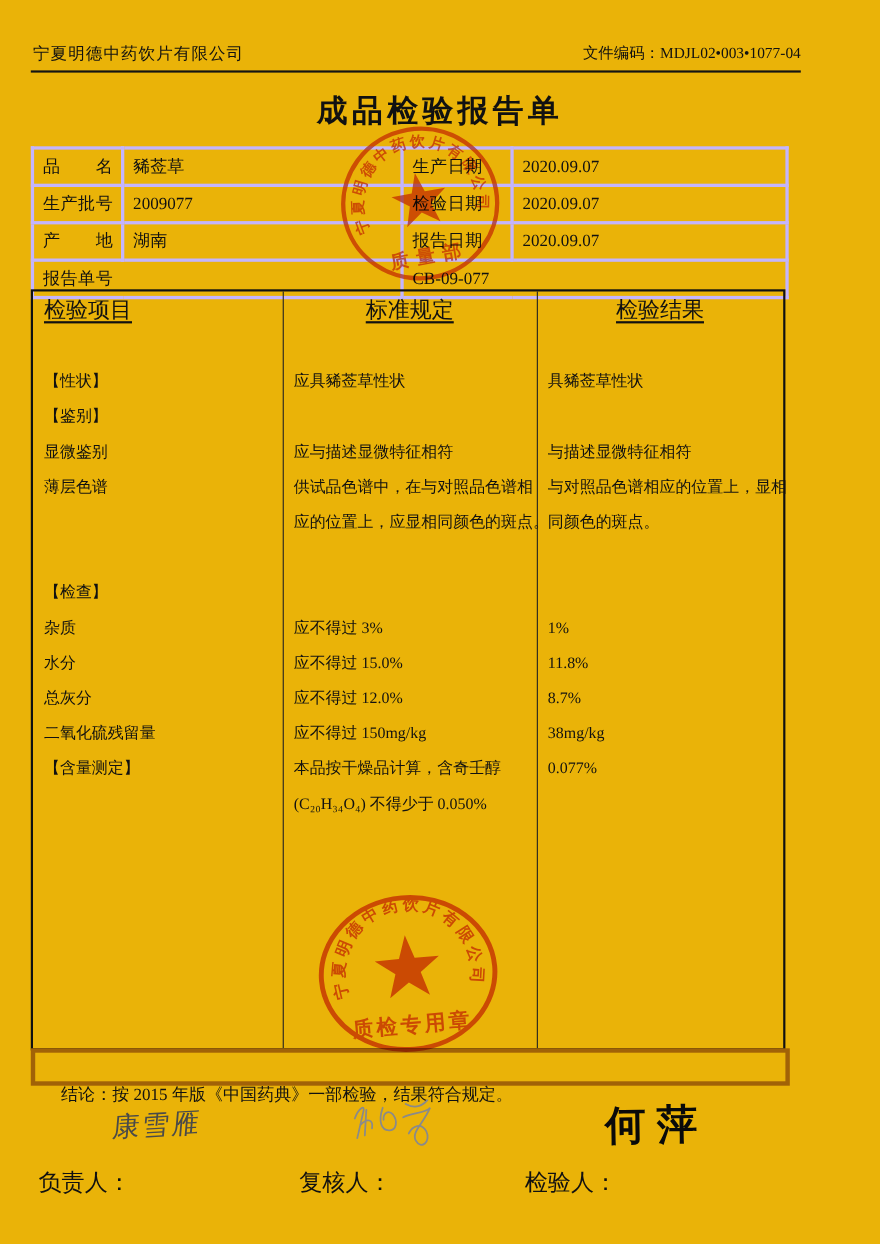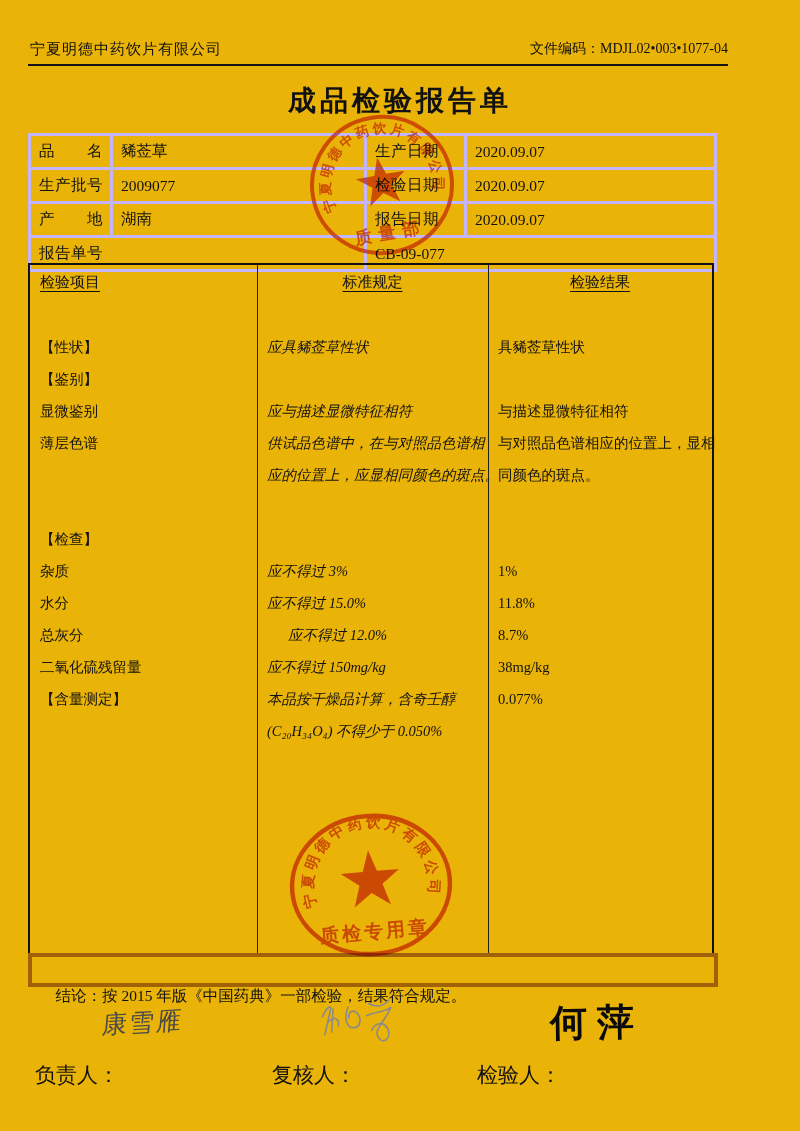--- a/index.html
+++ b/index.html
@@ -15,22 +15,22 @@
   table.info{position:absolute;left:28px;top:133px;width:686px;border-collapse:collapse;
              table-layout:fixed;font-size:15.5px;}
   table.info td{border:3px solid #c4b5fd;height:31px;padding:0 0 0 8px;white-space:pre;}
   table.info{border:2px solid #111;}
   table.info td.lbl{letter-spacing:0.5px;}
   
   .maintable{left:28px;top:263px;width:682px;height:688px;border:2px solid #111;}
   .vline{position:absolute;top:0;width:1px;height:100%;background:#222;}
   .v1{left:227px;} .v2{left:458px;}
   .mcell{position:absolute;height:32px;line-height:32px;font-size:14.5px;white-space:pre;}
-  .c1{left:10px;} .c2{left:237px;font-style:italic;} .c3{left:468px;}
-  .mhead{position:absolute;top:2px;height:32px;line-height:30px;font-size:15px;
+  .c1{left:10px;} .c2{left:237px;} .c3{left:468px;}
+  .mhead{position:absolute;top:2px;height:32px;line-height:30px;font-size:20px;
          text-decoration:underline;text-underline-offset:4px;white-space:pre;}
   .h1{left:10px;} .h2{left:227px;width:231px;text-align:center;} .h3{left:458px;width:224px;text-align:center;}
   
   .conclusion{left:28px;top:953px;width:674px;height:26px;border:4px solid #a16207;
               line-height:26px;padding-left:8px;font-size:15.5px;white-space:pre;}
   
   .siglabel{top:1061px;font-size:21px;}
   .sl1{left:35px;} .sl2{left:272px;font-family:Liberation Serif, serif;} .sl3{left:477px;}
   .signame1{left:102px;top:1006px;font-size:25px;color:#4a4a4a;letter-spacing:2px;
             transform:rotate(-3deg) skewX(-8deg);font-weight:500;}
@@ -105,21 +105,21 @@
       <div class="mcell c2" style="top: 194px;">应的位置上，应显相同颜色的斑点。</div>
       <div class="mcell c3" style="top: 194px;">同颜色的斑点。</div>
       <div class="mcell c1" style="top: 258px;">【检查】</div>
       <div class="mcell c1" style="top: 290px;">杂质</div>
       <div class="mcell c2" style="top: 290px;">应不得过 3%</div>
       <div class="mcell c3" style="top: 290px;">1%</div>
       <div class="mcell c1" style="top: 322px;">水分</div>
       <div class="mcell c2" style="top: 322px;">应不得过 15.0%</div>
       <div class="mcell c3" style="top: 322px;">11.8%</div>
       <div class="mcell c1" style="top: 354px;">总灰分</div>
-      <div class="mcell c2" style="top: 354px; margin-left: 21px;">应不得过 12.0%</div>
+      <div class="mcell c2" style="top: 354px;">应不得过 12.0%</div>
       <div class="mcell c3" style="top: 354px;">8.7%</div>
       <div class="mcell c1" style="top: 386px;">二氧化硫残留量</div>
       <div class="mcell c2" style="top: 386px;">应不得过 150mg/kg</div>
       <div class="mcell c3" style="top: 386px;">38mg/kg</div>
       <div class="mcell c1" style="top: 418px;">【含量测定】</div>
       <div class="mcell c2" style="top: 418px;">本品按干燥品计算，含奇壬醇</div>
       <div class="mcell c3" style="top: 418px;">0.077%</div>
       <div class="mcell c2" style="top: 450px;">(C₂₀H₃₄O₄) 不得少于 0.050%</div>
     </div>
 

